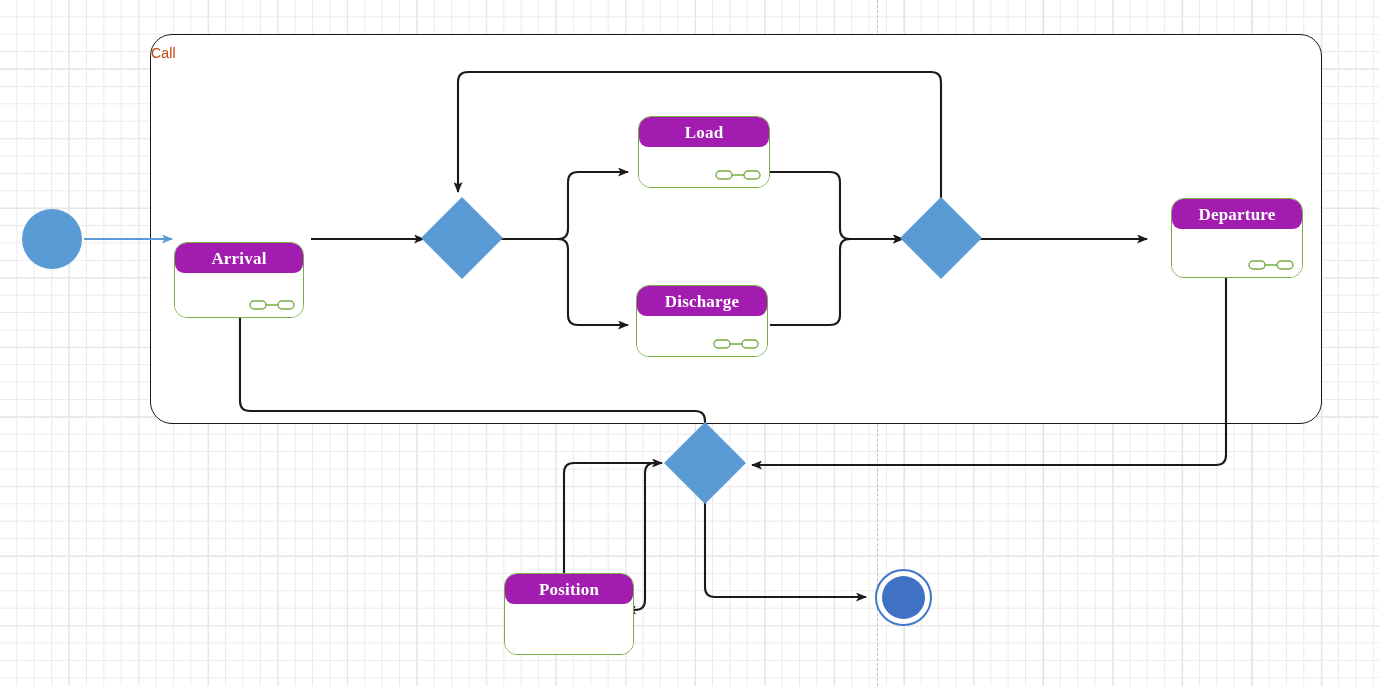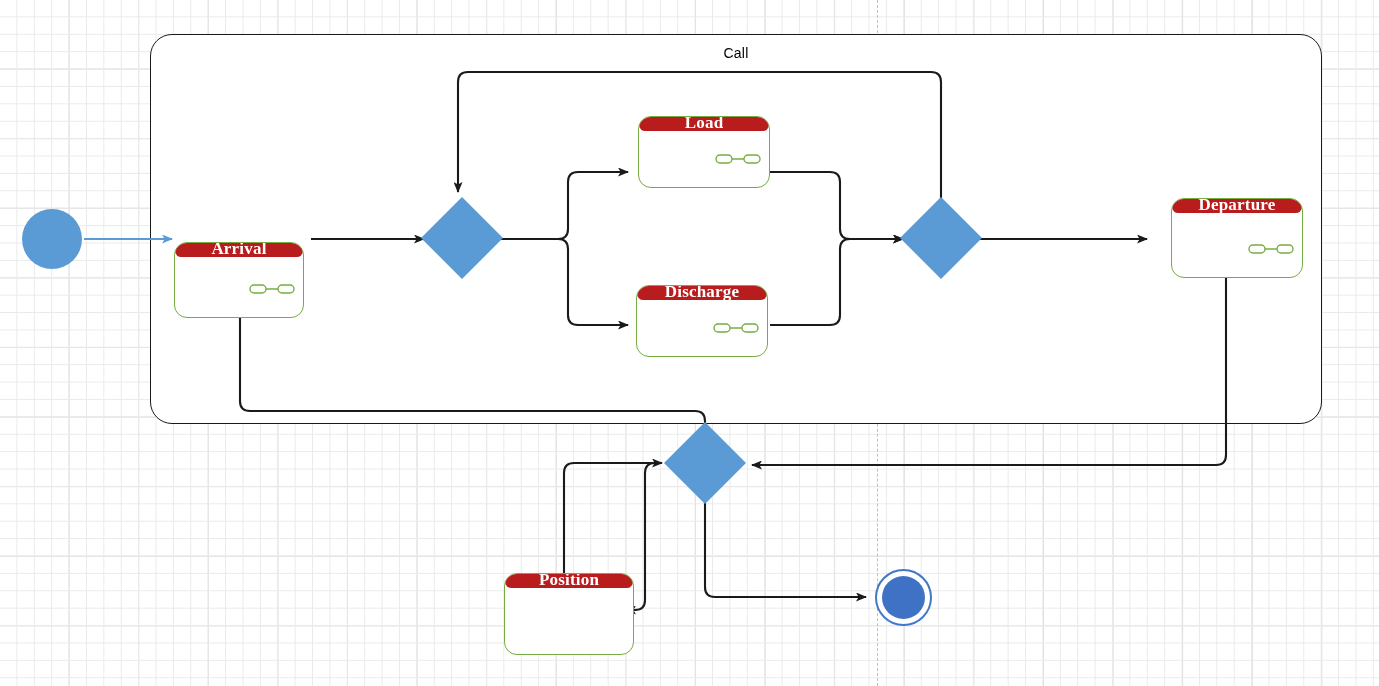--- a/index.html
+++ b/index.html
@@ -40,43 +40,43 @@
   .container-box {
     position: absolute;
     background: #ffffff;
     border: 1.6px solid #1a1a1a;
     border-radius: 22px;
     box-sizing: border-box;
   }
   .container-label {
     position: absolute;
     width: 100%;
-    text-align: center;
+    text-align: left;
     top: 10px;
     font-size: 14px;
-    color: #000000;
+    color: #c2410c;
     font-family: "Liberation Sans", sans-serif;
     letter-spacing: .2px;
   }
   
   .state-node {
     position: absolute;
     box-sizing: border-box;
     border-radius: 13px;
     background: #ffffff;
     border: 1.6px solid #76AC41;
     overflow: hidden;
   }
   .state-header {
     position: relative;
-    height: 14px;
-    background: #b91c1c;
+    height: 30px;
+    background: #a21caf;
     border-radius: 11px 11px 9px 9px;
     display: flex;
-    align-items: flex-end;
+    align-items: center;
     justify-content: center;
     box-sizing: border-box;
   }
   .state-title {
     font-family: "Liberation Serif", serif;
     font-weight: bold;
     font-size: 17px;
     color: #ffffff;
     line-height: 1;
     letter-spacing: .2px;

